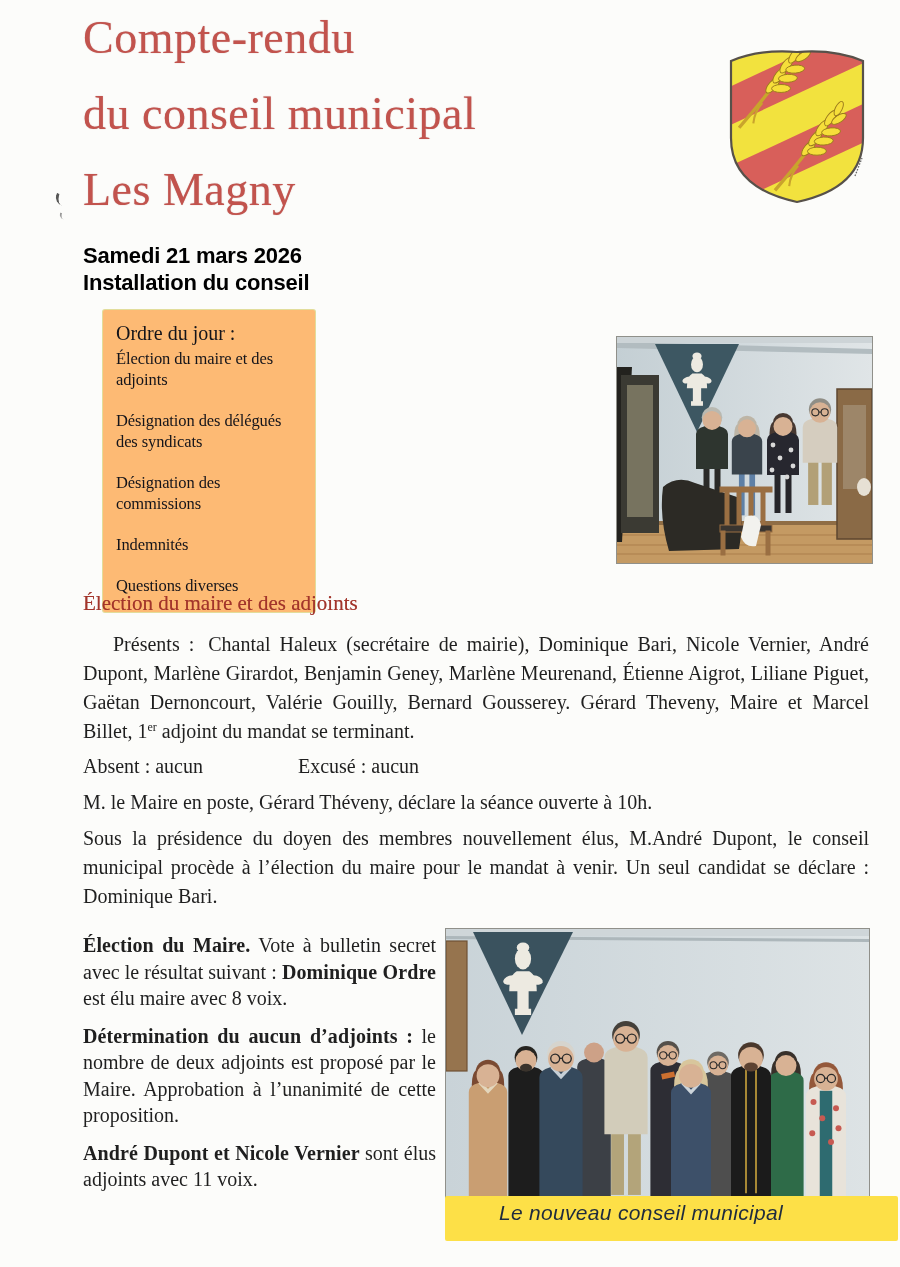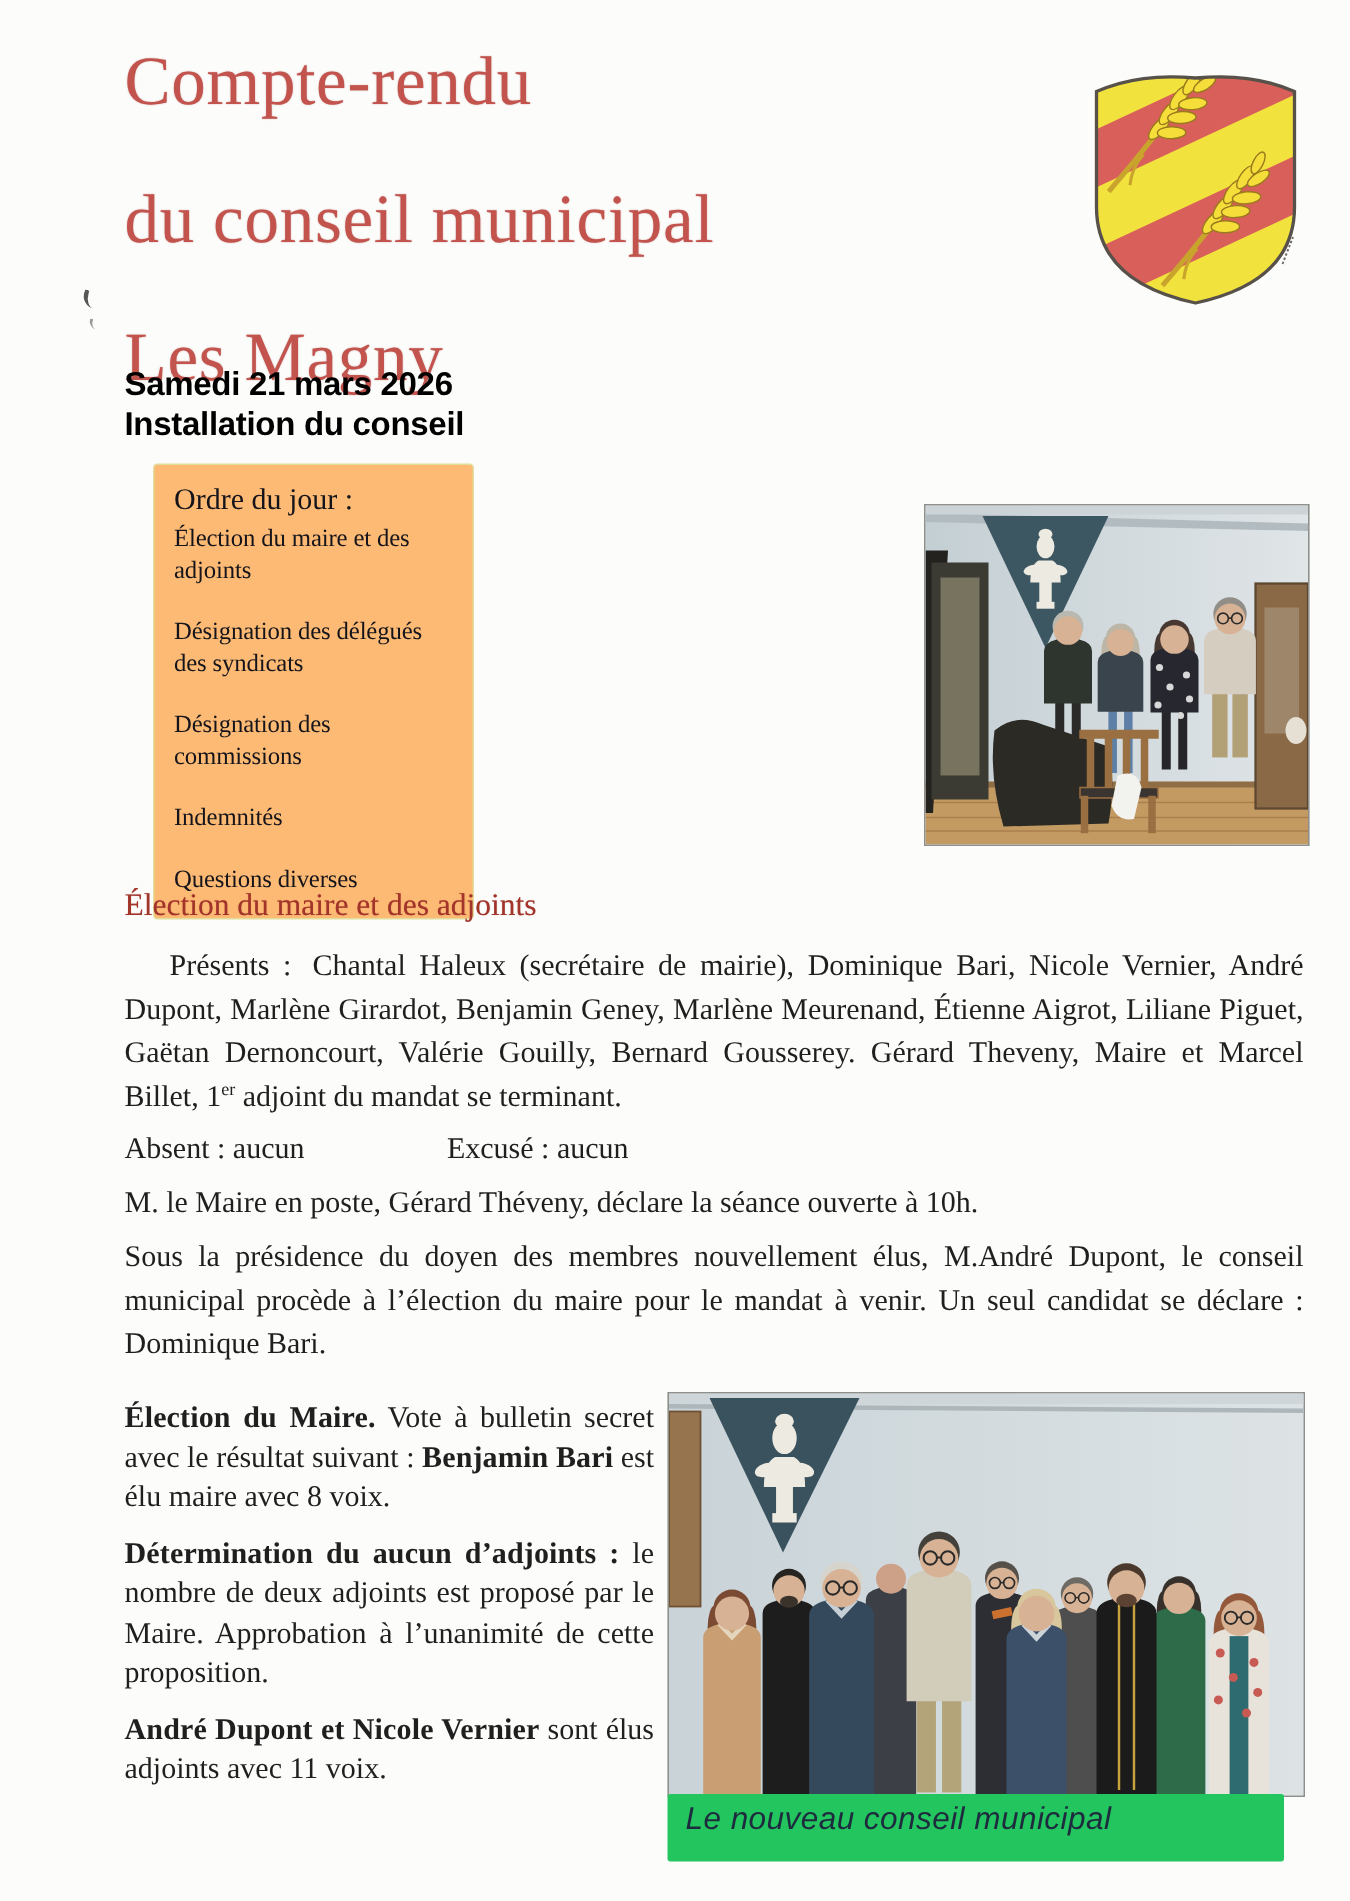--- a/index.html
+++ b/index.html
@@ -3,21 +3,21 @@
 <meta charset="utf-8">
 <style>
   html,body{margin:0;padding:0;}
   body{width:900px;height:1267px;position:relative;background:#fcfcfa;overflow:hidden;
        font-family:"Liberation Serif", serif;color:#1f1f1f;}
   .page{position:absolute;inset:0;}
 
   
   .title{position:absolute;left:83px;top:0;font-size:46px;line-height:76px;
          color:#c2534d;letter-spacing:.5px;text-shadow:0 0 1px rgba(140,40,38,.45);}
-  .title div{white-space:nowrap;margin-top:16px;}
+  .title div{white-space:nowrap;}
 
   
   .shield{position:absolute;left:722px;top:46px;width:150px;height:160px;}
 
   
   .dateblock{position:absolute;left:83px;top:242px;font-family:"Liberation Sans",sans-serif;
              font-weight:bold;font-size:22px;line-height:27px;color:#000000;letter-spacing:-.2px;}
 
   
   .agenda{position:absolute;left:82px;top:310px;width:212px;box-sizing:border-box;
@@ -27,21 +27,21 @@
   .agenda-item{font-size:16.5px;line-height:21px;letter-spacing:-.1px;color:#14141a;margin:0 0 20px 1px;}
   .agenda-item:last-child{margin-bottom:2px;}
 
   
   .photo{position:absolute;border:1px solid #90908a;background:#ccd5d9;}
   .photo1{left:616px;top:336px;width:255px;height:226px;}
   .photo2{left:445px;top:928px;width:423px;height:268px;}
   .photo svg{display:block;}
 
   .caption-bar{position:absolute;left:445px;top:1196px;width:411px;height:45px;
-               background:#22c55e;border-radius:2px;}
+               background:#fde047;border-radius:2px;padding-left:42px;}
   .caption-text{font-family:"Liberation Sans",sans-serif;font-style:italic;font-size:21px;
                 color:#1e2b3e;padding:5px 0 0 12px;letter-spacing:.3px;}
 
   
   .section{position:absolute;left:83px;top:591px;width:786px;}
   .section-heading{color:#a3342b;font-size:21px;margin:0 0 14px 0;text-shadow:0 0 .5px rgba(140,40,30,.5);}
   .bodyp{font-size:20px;line-height:29px;text-align:justify;margin:0 0 6px 0;}
   .bodyp.loose{margin-bottom:7px;}
   .label-gap{padding-right:14px;margin-left:30px;}
   .excuse-gap{margin-left:95px;}
@@ -214,21 +214,21 @@
 
     <p class="bodyp loose"><span>Absent : aucun</span><span class="excuse-gap">Excusé : aucun</span></p>
 
     <p class="bodyp loose">M. le Maire en poste, Gérard Théveny, déclare la séance ouverte à 10h.</p>
 
 
     <p class="bodyp loose">Sous la présidence du doyen des membres nouvellement élus, M.André Dupont, le conseil municipal procède à l’élection du maire pour le mandat à venir. Un seul candidat se déclare : Dominique Bari.</p>
   </div>
 
   <div class="results">
-    <p class="result"><b>Élection du Maire.</b><span> Vote à bulletin secret avec le résultat suivant : </span><b>Benjamin Bari</b><span> est élu maire avec 8 voix.</span></p>
+    <p class="result"><b>Élection du Maire.</b><span> Vote à bulletin secret avec le résultat suivant : </span><b>Dominique Ordre</b><span> est élu maire avec 8 voix.</span></p>
 
     <p class="result"><b>Détermination du aucun d’adjoints :</b><span> le nombre de deux adjoints est proposé par le Maire. Approbation à l’unanimité de cette proposition.</span></p>
 
 
     <p class="result"><b>André Dupont et Nicole Vernier</b><span> sont élus adjoints avec 11 voix.</span></p>
   </div>
 
   <div class="photo photo2">
     <svg id="ph2" width="423" height="268" viewBox="0 0 423 268">
       <defs>

